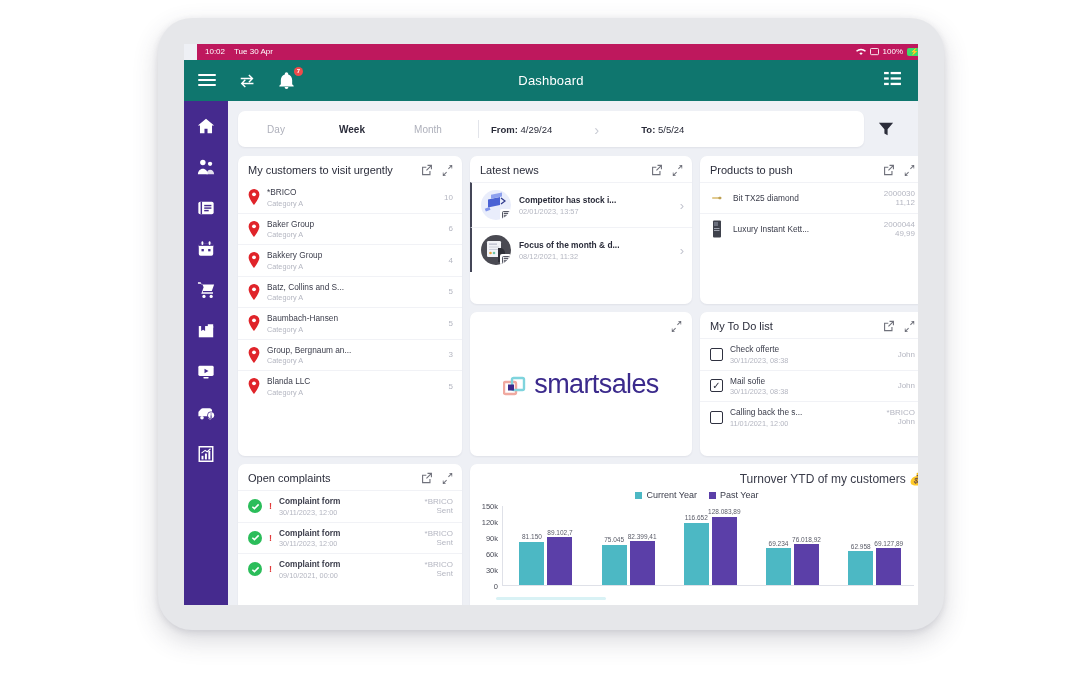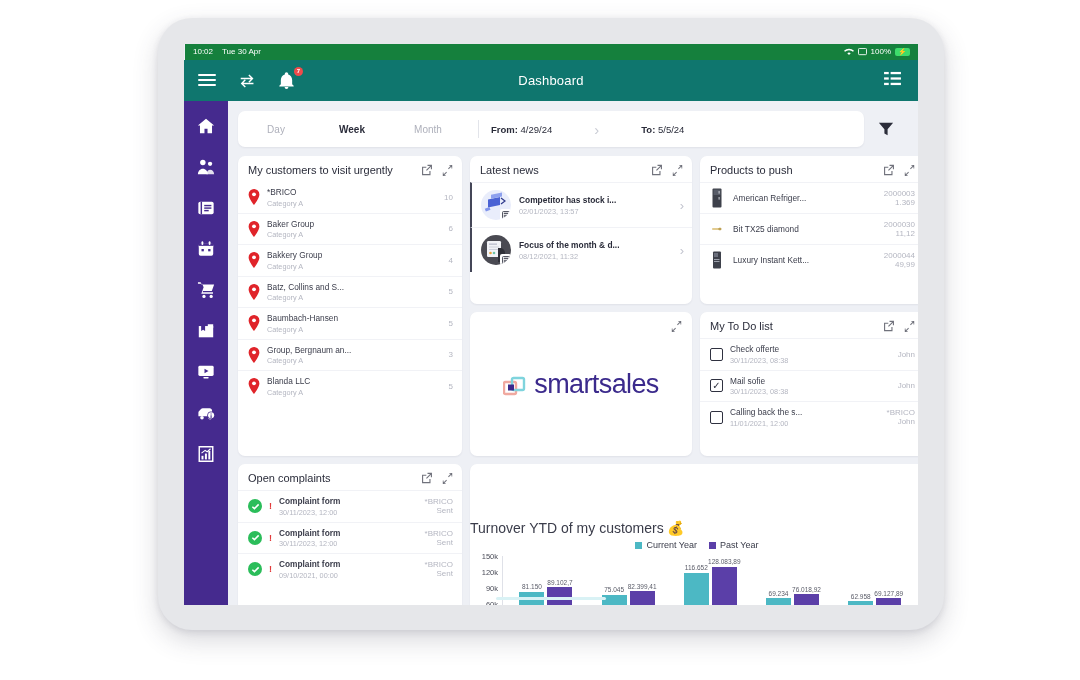--- a/index.html
+++ b/index.html
@@ -22,22 +22,22 @@
   #device-screen {
     position: absolute;
     left: 184px; top: 44px;
     width: 734px; height: 561px;
     background: #eef0f5;
     overflow: hidden;
   }
 
   
   #status-bar {
-    position: absolute; left: 1px; top: 0; width: 734px; height: 16px;
-    background: #15803d; color: #fff;
+    position: absolute; left: 13px; top: 0; width: 734px; height: 16px;
+    background: #be185d; color: #fff;
     font-size: 8px; line-height: 16px;
     display: flex; align-items: center;
   }
   .sb-left { padding-left: 8px; display: flex; gap: 9px; }
   .sb-right { margin-left: auto; padding-right: 9px; display: flex; align-items: center; gap: 4px; }
   .battery {
     width: 15px; height: 8px; border-radius: 2px;
     background: #3ddc6b; position: relative; display:inline-block;
     color:#fff; font-size:7px; text-align:center; line-height:8px;
   }
@@ -171,21 +171,21 @@
     flex: 0 0 13px; display:flex; align-items:center; justify-content:center;
     font-size: 10px; color:#2f3140; cursor:pointer;
   }
   
   .gcheck { width:14px; height:14px; border-radius:50%; background:#2bbd5a; flex:0 0 14px;
             display:flex; align-items:center; justify-content:center; }
   .excl { color:#e23b3b; font-weight:800; font-size:9px; flex:0 0 auto; }
 
   
   #chart-card { grid-column: 2 / span 2; }
-  #chart-title { text-align:left; font-size:14px; color:#3a3c4a; padding-top:8px;margin-top:48px; }
+  #chart-title { text-align:right; font-size:12px; color:#3a3c4a; padding-top:8px; }
   #chart-legend { display:flex; justify-content:center; gap:12px; margin-top:4px; font-size:9px; color:#3a3c4a; }
   .lg { display:flex; align-items:center; gap:4px; }
   .lg i { width:7px; height:7px; display:inline-block; }
   #plot { position: relative; margin: 6px 6px 0 4px; height: 92px; }
   #yaxis { position:absolute; left:0; top:0; width:26px; height:80px; }
   .ytick { position:absolute; right:2px; font-size:7.5px; color:#4a4c58; transform:translateY(-50%); }
   #plot-area { position:absolute; left:28px; right:4px; top:0; height:80px; border-left:1px solid #dfe1e8; border-bottom:1px solid #dfe1e8; }
   .group { position:absolute; bottom:0; display:flex; align-items:flex-end; gap:3px; }
   .bar { width: 25px; position:relative; }
   .bar .vlab {
@@ -539,32 +539,20 @@
                   <path d="M7.6 1h5.2v5.2h-1.3V3.2L6.8 8 5.9 7.1l4.7-4.8H7.6V1Z" fill="#3a3c4a"></path>
                 </svg>
               </span>
             <span class="act-ic">
                 <svg width="11" height="11" viewBox="0 0 14 14">
                   <path d="M13 1 8.6 5.4l-.9-.9L12.1 0 13 1ZM13 1v3.6h-1V1h1ZM13 1H9.4V0H13v1Z" fill="#3a3c4a"></path>
                   <path d="M1 13l4.4-4.4.9.9L1.9 14 1 13Zm0 0V9.4h1V13H1Zm0 0h3.6v1H1v-1Z" fill="#3a3c4a"></path>
                 </svg>
               </span>
           </div>
-        </div>
-        <div class="row" style="padding-left:12px;">
-          <svg width="10" height="20" viewBox="0 0 10 20">
-              <rect x="0.5" y="0.5" width="9" height="19" rx="1" fill="#3e414b"></rect>
-              <rect x="1.6" y="1.6" width="6.8" height="5.4" fill="#585c68"></rect>
-              <rect x="6.6" y="3" width="1" height="2.6" fill="#cfd2da"></rect>
-              <rect x="6.6" y="9" width="1" height="2.6" fill="#cfd2da"></rect>
-            </svg>
-          <div class="row-main" style="margin-left:4px;">
-              <div class="row-t">American Refriger...</div>
-            </div>
-          <div class="row-r"><span>2000003</span><span class="l2">1.369</span></div>
         </div>
         <div class="row" style="padding-left:12px;">
           <svg width="10" height="20" viewBox="0 0 14 20">
               <rect x="0" y="9" width="13" height="2" rx="1" fill="#d9ba6c"></rect>
               <rect x="9" y="8.4" width="4" height="3.2" rx="1" fill="#bda054"></rect>
             </svg>
           <div class="row-main" style="margin-left:4px;">
               <div class="row-t">Bit TX25 diamond</div>
             </div>
           <div class="row-r"><span>2000030</span><span class="l2">11,12</span></div>

